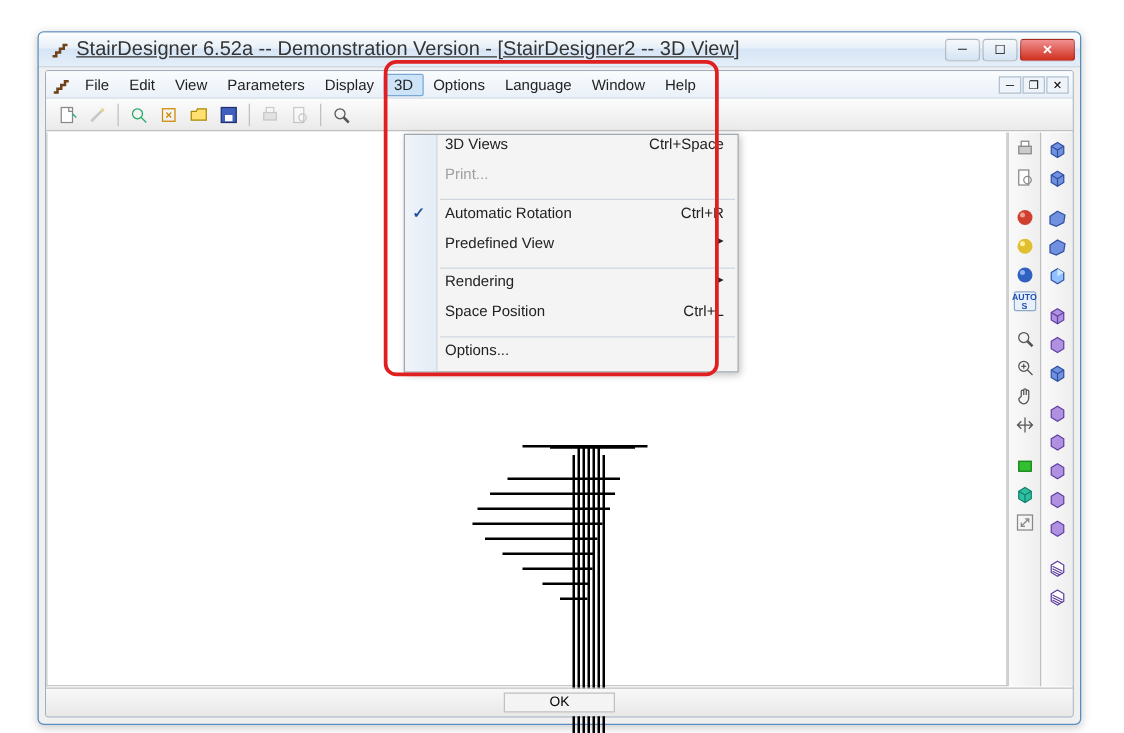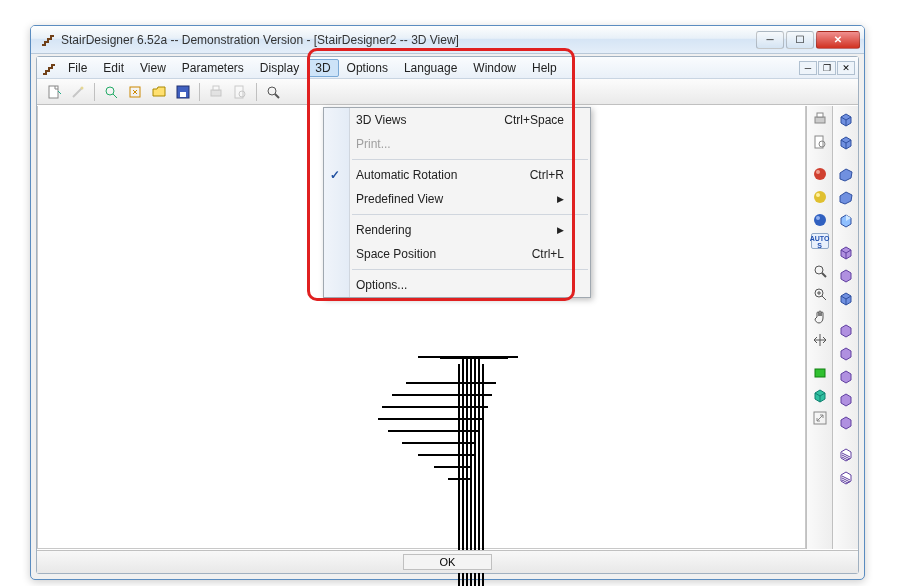--- a/index.html
+++ b/index.html
@@ -2,21 +2,21 @@
 <html><head>
 <meta charset="utf-8">
 <style>
 * { box-sizing: border-box; margin: 0; padding: 0; }
 body { font-family: "Segoe UI", Tahoma, sans-serif; font-size: 11px; background: #fff; width: 899px; height: 586px; overflow: hidden; }
 
 .outer-window { position: absolute; left: 30px; top: 25px; width: 835px; height: 555px; background: #f0f0f0; border: 1px solid #5a8cc0; border-radius: 5px; box-shadow: 0 2px 8px rgba(0,0,0,0.2); }
 
 .titlebar { height: 28px; background: linear-gradient(to bottom, #fdfefe, #e8f0f8 45%, #d6e5f5 50%, #e4eef9); border-radius: 4px 4px 0 0; display: flex; align-items: center; padding: 0 4px; border-bottom: 1px solid #b8c8d8; }
 .titlebar .app-icon { width: 16px; height: 16px; margin: 0 5px; }
-.titlebar .title-text { flex: 1; font-size: 12px; color: #333; }
+.titlebar .title-text { flex: 1; font-size: 16px; color: #333; text-decoration: underline; }
 .win-controls { display: flex; gap: 2px; }
 .win-btn { width: 28px; height: 18px; border-radius: 3px; border: 1px solid rgba(0,0,0,0.2); display: flex; align-items: center; justify-content: center; font-size: 10px; cursor: pointer; }
 .win-min { background: linear-gradient(#f6f9fc,#d5e4f3); }
 .win-max { background: linear-gradient(#f6f9fc,#d5e4f3); }
 .win-close { background: linear-gradient(#f09090,#d03020); width: 44px; color: #fff; font-weight: bold; }
 
 .inner-window { position: absolute; left: 5px; top: 30px; right: 5px; bottom: 5px; background: #fff; border: 1px solid #a0b0c0; border-radius: 3px; }
 
 .menubar { height: 22px; background: linear-gradient(#fafcfe,#e9f0f8); border-bottom: 1px solid #c9d5e2; display: flex; align-items: center; padding-left: 4px; }
 .menubar .app-icon { width: 14px; height: 14px; margin-right: 5px; }
@@ -34,21 +34,21 @@
 .right-toolbars { position: absolute; right: 0; top: 49px; width: 52px; bottom: 24px; display: flex; }
 .right-col { width: 26px; background: linear-gradient(to right,#fafafa,#eeeeee); border-left: 1px solid #c0c0c0; display: flex; flex-direction: column; align-items: center; padding-top: 3px; gap: 3px; }
 .side-btn { width: 20px; height: 20px; display: flex; align-items: center; justify-content: center; cursor: pointer; }
 
 .statusbar { position: absolute; left: 0; right: 0; bottom: 0; height: 23px; background: linear-gradient(#f8f8f8,#e8e8e8); border-top: 1px solid #c0c0c0; display: flex; align-items: center; justify-content: center; }
 .status-ok { padding: 1px 36px; border: 1px solid #c0c0c0; background: #f4f4f4; font-size: 11px; cursor: pointer; }
 
 
 .dropdown { position: absolute; left: 286px; top: 50px; width: 268px; background: #f4f4f4; border: 1px solid #a0a8b0; box-shadow: 2px 2px 6px rgba(0,0,0,0.25); z-index: 20; }
 .dropdown .dd-strip { position: absolute; left: 0; top: 0; bottom: 0; width: 26px; background: linear-gradient(to right,#f0f4fa,#e4ecf6); border-right: 1px solid #d0d6de; }
-.dd-item { position: relative; height: 24px; display: flex; align-items: center; padding-left: 32px; padding-right: 26px; font-size: 12px; color: #222; cursor: pointer; }
+.dd-item { position: relative; height: 24px; display: flex; align-items: flex-start; padding-left: 32px; padding-right: 11px; font-size: 12px; color: #222; cursor: pointer; }
 .dd-item.disabled { color: #a0a0a0; cursor: default; }
 .dd-item .shortcut { margin-left: auto; font-size: 12px; }
 .dd-item .arrow { margin-left: auto; font-size: 9px; }
 .dd-item .check { position: absolute; left: 6px; color: #2050a0; font-weight: bold; }
 .dd-sep { height: 1px; background: #d0d6de; margin: 3px 2px 3px 28px; }
 
 
 .highlight-box { position: absolute; left: 307px; top: 48px; width: 268px; height: 253px; border: 3px solid #e02020; border-radius: 10px; z-index: 30; pointer-events: none; }
 
 

